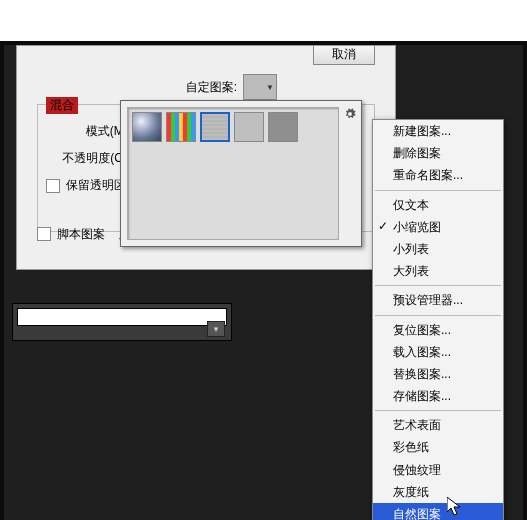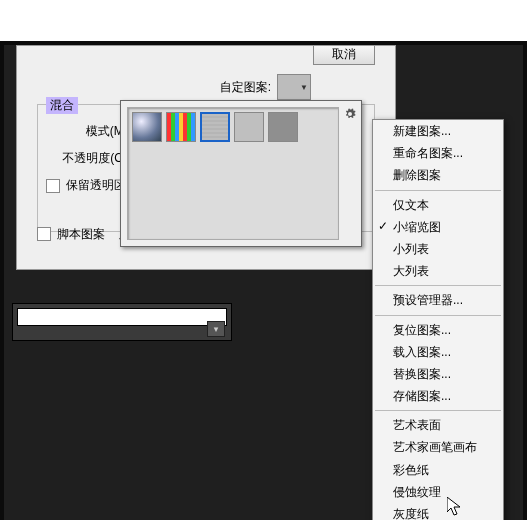--- a/index.html
+++ b/index.html
@@ -1,25 +1,25 @@
 <!DOCTYPE html>
 <html><head>
 <meta charset="utf-8">
 <style>
   html,body{margin:0;padding:0;font-family:"Microsoft YaHei","SimSun",sans-serif;font-size:12px;}
   .frame{position:relative;width:527px;height:508px;background:#1f1f1f;border:4px solid #0b0b0b;box-sizing:border-box;overflow:hidden;margin-top:41px;}
   .dialog{position:absolute;left:12px;top:0;width:380px;height:225px;background:#efefef;border:1px solid #999;box-sizing:border-box;}
   .cancel-btn{position:absolute;right:20px;top:0;width:60px;height:18px;border:1px solid #888;border-top:none;background:linear-gradient(#f6f6f6,#ddd);text-align:center;line-height:16px;}
   .row{position:absolute;left:0;right:0;display:flex;align-items:center;}
-  .custom-row{top:28px;justify-content:flex-end;padding-right:84px;}
+  .custom-row{top:28px;justify-content:flex-end;padding-right:118px;}
   .lbl{margin-right:6px;}
   .swatch-btn{width:34px;height:26px;background:#bcbcbc;border:1px solid #888;display:flex;align-items:center;justify-content:flex-end;padding-right:2px;box-sizing:border-box;}
   .swatch-btn .arrow{font-size:8px;color:#333;}
   .fieldset{position:absolute;left:20px;right:20px;top:58px;height:110px;border:1px solid #bbb;padding:8px;}
-  .fieldset .legend{position:absolute;left:8px;top:-8px;background:#c4b5fd;padding:0 4px;}
+  .fieldset .legend{position:absolute;left:8px;top:-8px;background:#b91c1c;padding:0 4px;}
   .f-row{display:flex;align-items:center;margin:10px 0;}
   .f-row .f-lbl{width:85px;text-align:right;margin-right:6px;}
   .checkbox{width:12px;height:12px;border:1px solid #888;background:#fff;display:inline-block;margin-right:6px;}
   .script-row{position:absolute;left:20px;right:20px;top:178px;display:flex;align-items:center;}
   .script-lbl{width:85px;text-align:right;margin-right:6px;}
   .combo{width:130px;height:20px;border:1px solid #888;background:#fff;display:flex;align-items:center;justify-content:space-between;padding:0 2px 0 4px;box-sizing:border-box;}
   .combo .dd{width:14px;height:16px;background:linear-gradient(#f6f6f6,#ccc);border-left:1px solid #aaa;display:flex;align-items:center;justify-content:center;font-size:8px;}
   .pattern-popup{position:absolute;left:116px;top:55px;width:240px;height:145px;background:#efefef;border:1px solid #666;box-shadow:2px 2px 4px rgba(0,0,0,.4);}
   .pattern-inner{position:absolute;left:6px;top:6px;right:22px;bottom:6px;border:1px solid #aaa;background:#dcdcdc;box-shadow:inset 1px 1px 2px rgba(0,0,0,.3);display:flex;padding:4px;gap:4px;}
   .th{width:30px;height:30px;border:1px solid #888;box-sizing:border-box;}
@@ -90,37 +90,36 @@
     </div>
     <div class="gear">
       <svg width="12" height="12" viewBox="0 0 24 24">
           <path fill="#555" d="M12 8a4 4 0 100 8 4 4 0 000-8zm9 4l2 1-1 3-2-1a8 8 0 01-2 2l1 2-3 1-1-2a8 8 0 01-3 0l-1 2-3-1 1-2a8 8 0 01-2-2l-2 1-1-3 2-1a8 8 0 010-3l-2-1 1-3 2 1a8 8 0 012-2l-1-2 3-1 1 2a8 8 0 013 0l1-2 3 1-1 2a8 8 0 012 2l2-1 1 3-2 1a8 8 0 010 3z"></path>
         </svg>
     </div>
   </div>
 
   <div class="menu" id="context-menu">
       <div class="item">新建图案...</div>
+      <div class="item">删除图案</div>
       <div class="item">重命名图案...</div>
-      <div class="item">删除图案</div>
       <div class="sep"></div>
       <div class="item">仅文本</div>
       <div class="item">小缩览图<span class="check">✓</span></div>
       <div class="item">小列表</div>
       <div class="item">大列表</div>
       <div class="sep"></div>
       <div class="item">预设管理器...</div>
       <div class="sep"></div>
       <div class="item">复位图案...</div>
       <div class="item">载入图案...</div>
       <div class="item">替换图案...</div>
       <div class="item">存储图案...</div>
       <div class="sep"></div>
       <div class="item">艺术表面</div>
-      <div class="item">艺术家画笔画布</div>
       <div class="item">彩色纸</div>
       <div class="item">侵蚀纹理</div>
       <div class="item">灰度纸</div>
       <div class="item hilite">自然图案</div>
     </div>
 
   <div class="dark-panel">
     <div class="inner"></div>
     <div class="btn">▾</div>
   </div>

